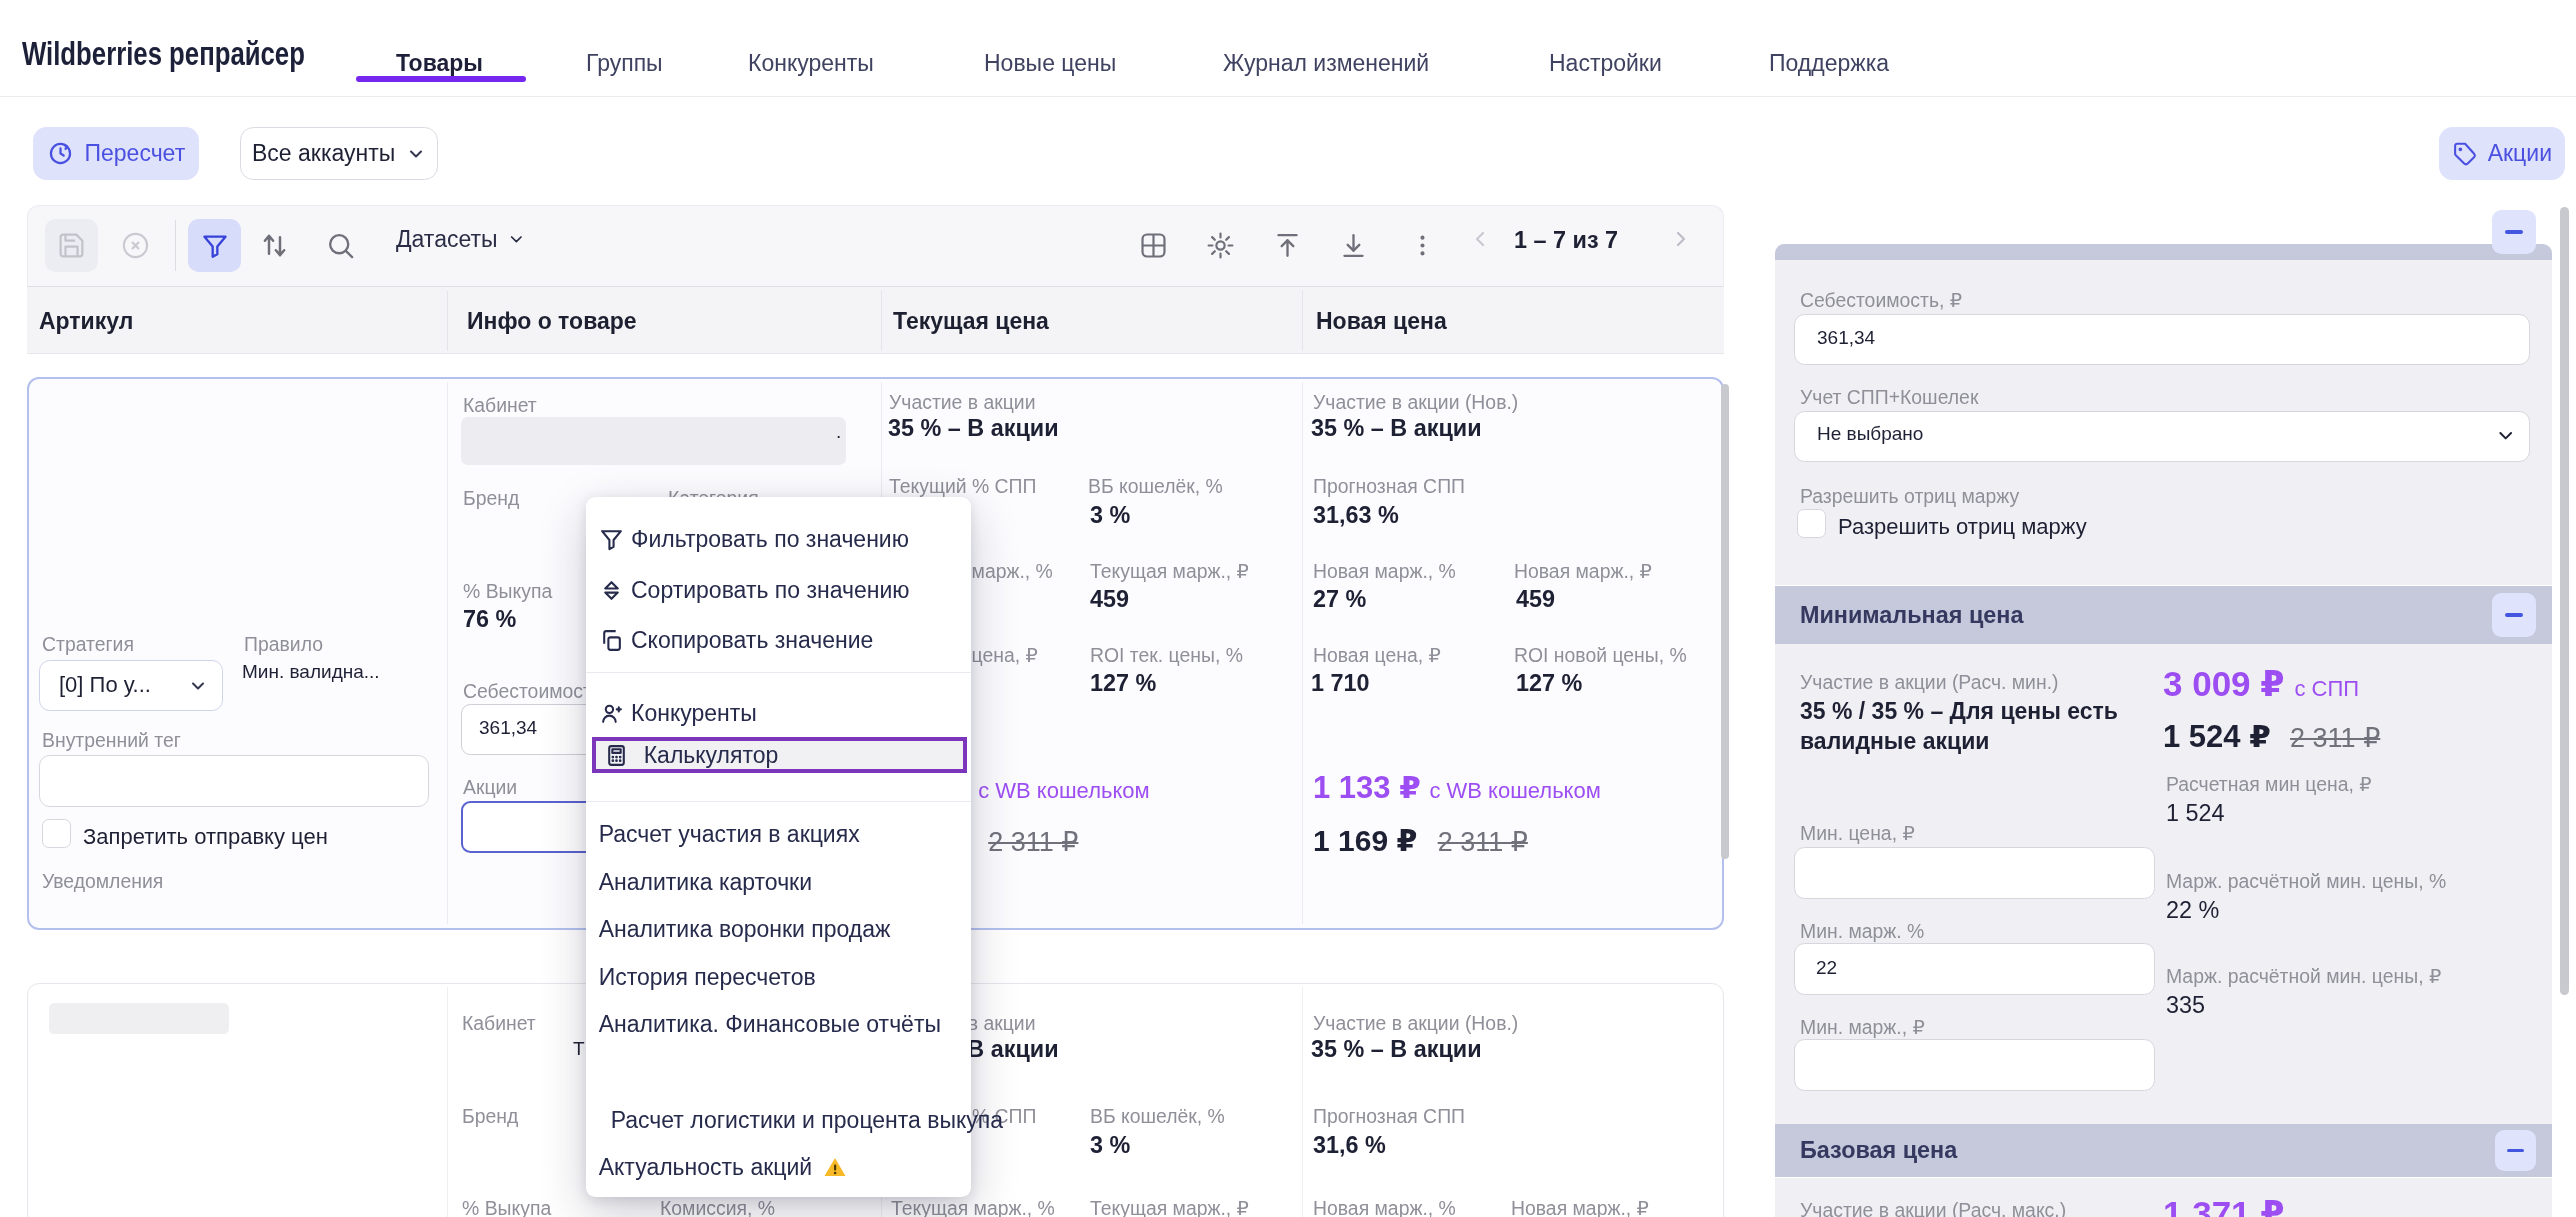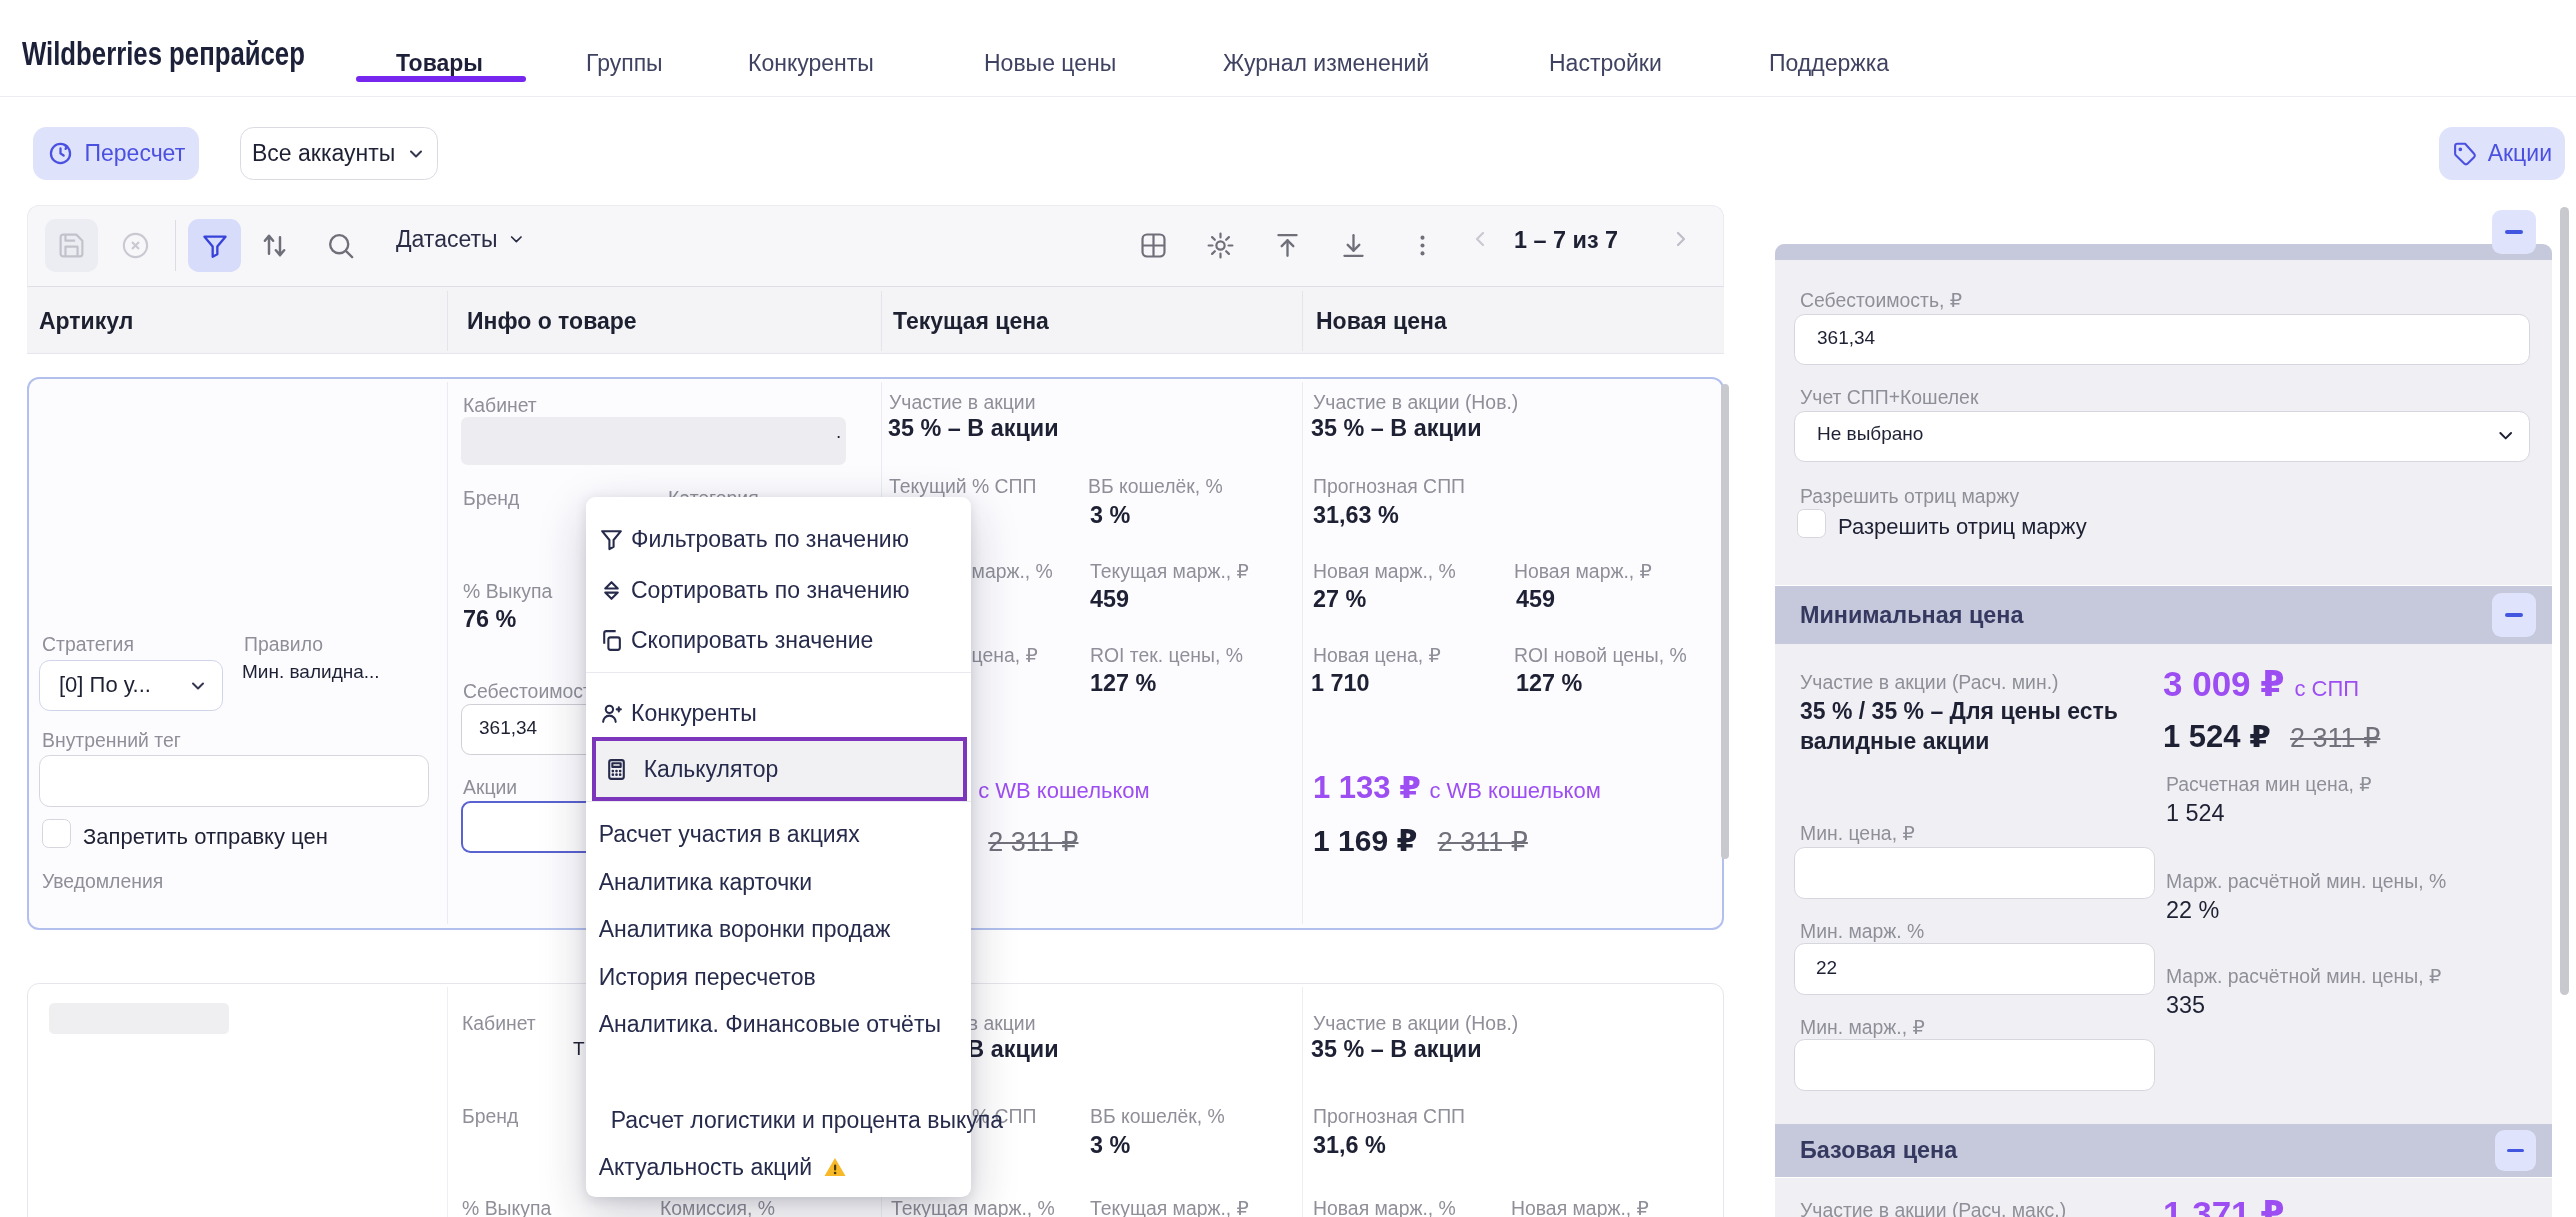--- a/index.html
+++ b/index.html
@@ -296,21 +296,21 @@
   </div>
   <div class="mdivider" style="top:672px;"></div>
   <div class="mi" style="top:689px;">
     <svg width="25" height="25" viewBox="0 0 24 24" fill="none" stroke="#262a4b" stroke-width="2" stroke-linecap="round">
         <circle cx="10" cy="8" r="3.5"></circle>
         <path d="M4 20c0-3.3 2.7-6 6-6s6 2.7 6 6"></path>
         <path d="M19 6v4M17 8h4"></path>
       </svg>
     <span class="txt">Конкуренты</span>
   </div>
-  <div class="a" style="left:592px;top:737px;width:375px;height:64px;border:4.7px solid #7c36bc;background:#f1f1f4;z-index:42;display:flex;align-items:center;cursor:pointer;">
+  <div class="a" style="left:592px;top:737px;width:375px;height:36px;border:4.7px solid #7c36bc;background:#f1f1f4;z-index:42;display:flex;align-items:center;cursor:pointer;">
     <svg style="margin-left:8px;" width="25" height="25" viewBox="0 0 24 24" fill="none" stroke="#262a4b" stroke-width="2" stroke-linejoin="round">
         <rect x="5" y="3" width="14" height="18" rx="2"></rect>
         <rect x="8" y="6" width="8" height="3.5"></rect>
         <path d="M8.5 13.5h.01M12 13.5h.01M15.5 13.5h.01M8.5 17h.01M12 17h.01M15.5 17h.01" stroke-linecap="round" stroke-width="2.6"></path>
       </svg>
     <span style="margin-left:14.7px;font-size:23px;color:#262a4b;">Калькулятор</span>
   </div>
   <div class="mdivider" style="top:801px;"></div>
   <div class="mi noicon" style="top:810px;">
       <span class="txt">Расчет участия в акциях</span>

